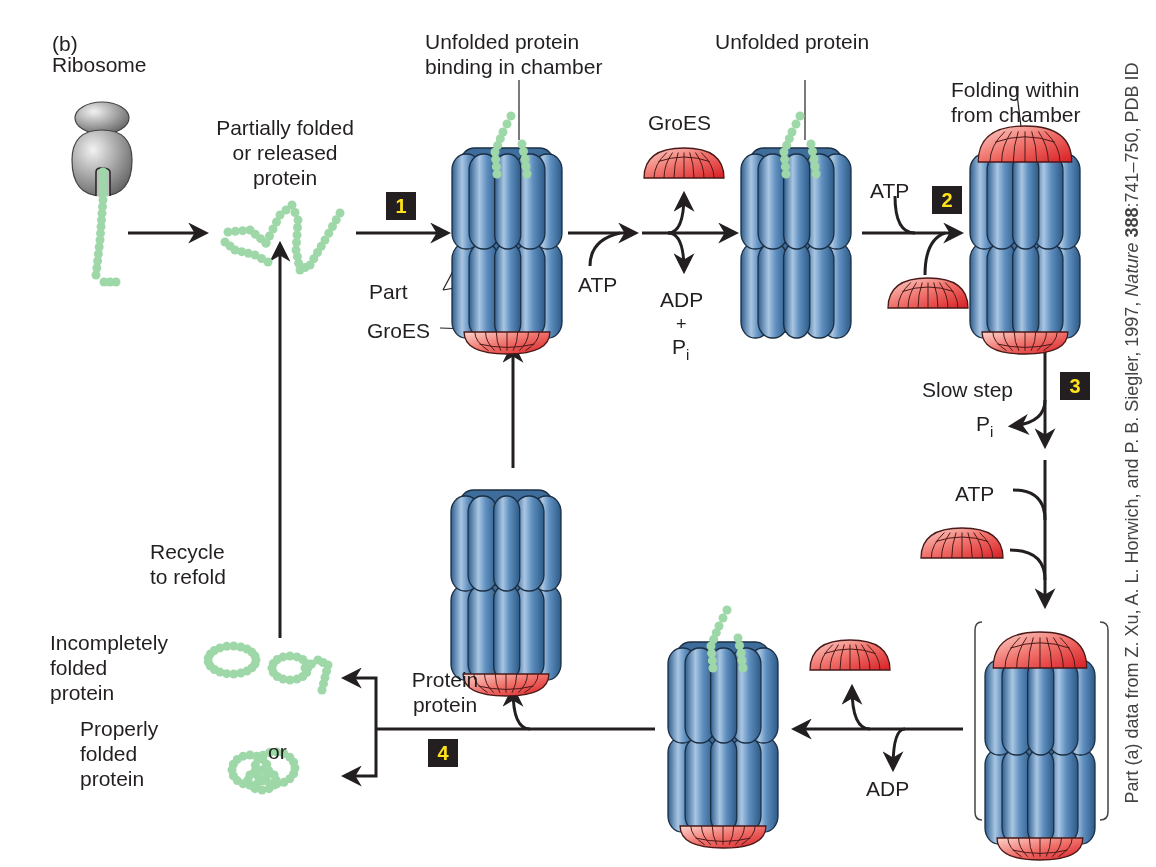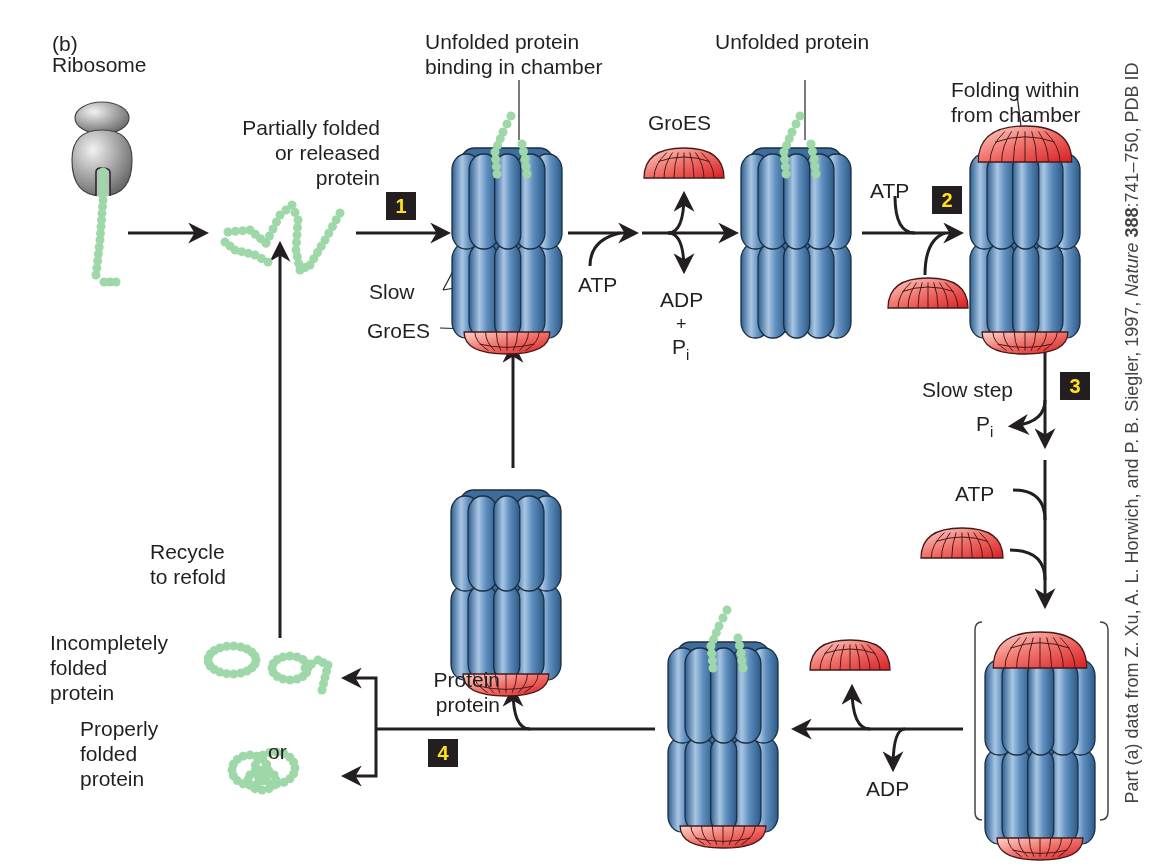--- a/index.html
+++ b/index.html
@@ -1,20 +1,20 @@
 <!DOCTYPE html>
 <html><head>
 <meta charset="utf-8">
 <style>
   html, body { margin: 0; padding: 0; background: #ffffff; }
   body { width: 1156px; height: 867px; position: relative; overflow: hidden;
          font-family: "Liberation Sans", "DejaVu Sans", sans-serif; color: #231f20; }
   #stage { position: absolute; left: 0; top: 0; width: 1156px; height: 867px; }
   .lbl { position: absolute; font-size: 21px; line-height: 25px; white-space: nowrap; color: #231f20; }
-  .c { text-align: right; }
+  .c { text-align: center; }
   .r { }
   .step { position: absolute; width: 30px; height: 28px; background: #231f20; color: #ffe21a;
           font-weight: bold; font-size: 20px; line-height: 28px; text-align: center; }
   .credit { position: absolute; left: 1132px; top: 433px; transform: translate(-50%, -50%) rotate(-90deg);
             font-size: 18px; white-space: nowrap; color: #444; }
   .credit b { font-weight: bold; }
   .sub { font-size: 15px; position: relative; top: 6px; }
 </style>
 </head>
 <body>
@@ -529,21 +529,21 @@
   </div>
   <div class="lbl" style="left:715px;top:29px;">
     <div>Unfolded protein</div>
   </div>
   <div class="lbl" style="left:951px;top:29px;margin-top:48px;">
     <div>Folding within</div>
     <div>from chamber</div>
   </div>
 
   <div class="lbl" style="left:648px;top:110px;">GroES</div>
-  <div class="lbl" style="left:369px;top:279px;">Slow</div>
+  <div class="lbl" style="left:369px;top:279px;">Part</div>
   <div class="lbl" style="left:367px;top:318px;">GroES</div>
   <div class="lbl" style="left:578px;top:272px;">ATP</div>
   <div class="lbl" style="left:660px;top:287px;">ADP</div>
   <div class="lbl" style="left:676px;top:312px;font-size:18px;">+</div>
   <div class="lbl" style="left:672px;top:334px;"><span>P</span><span class="sub">i</span></div>
   <div class="lbl" style="left:870px;top:178px;">ATP</div>
 
   <div class="lbl" style="left:922px;top:377px;">Slow step</div>
   <div class="lbl" style="left:976px;top:411px;"><span>P</span><span class="sub">i</span></div>
   <div class="lbl" style="left:955px;top:481px;">ATP</div>

